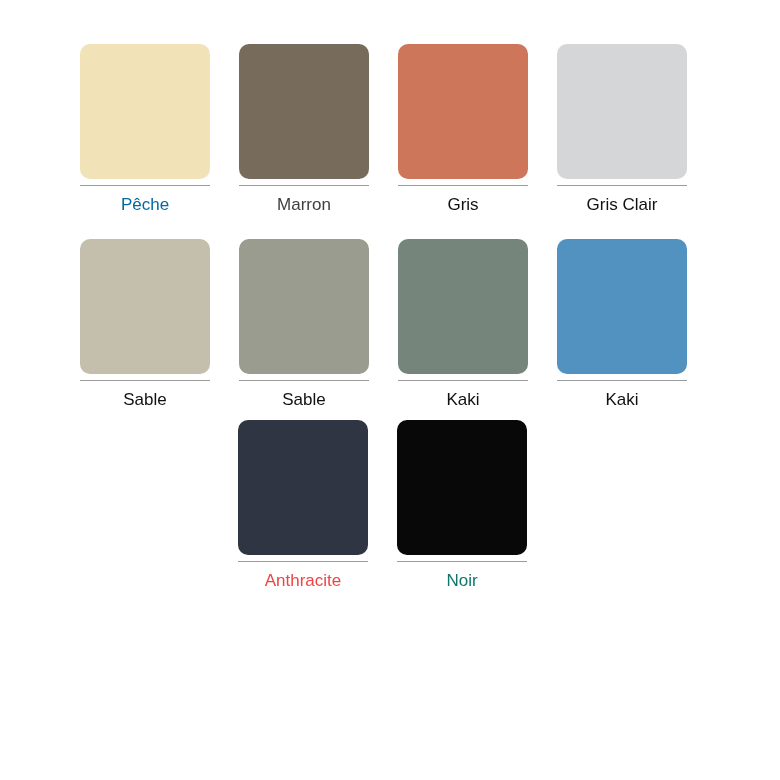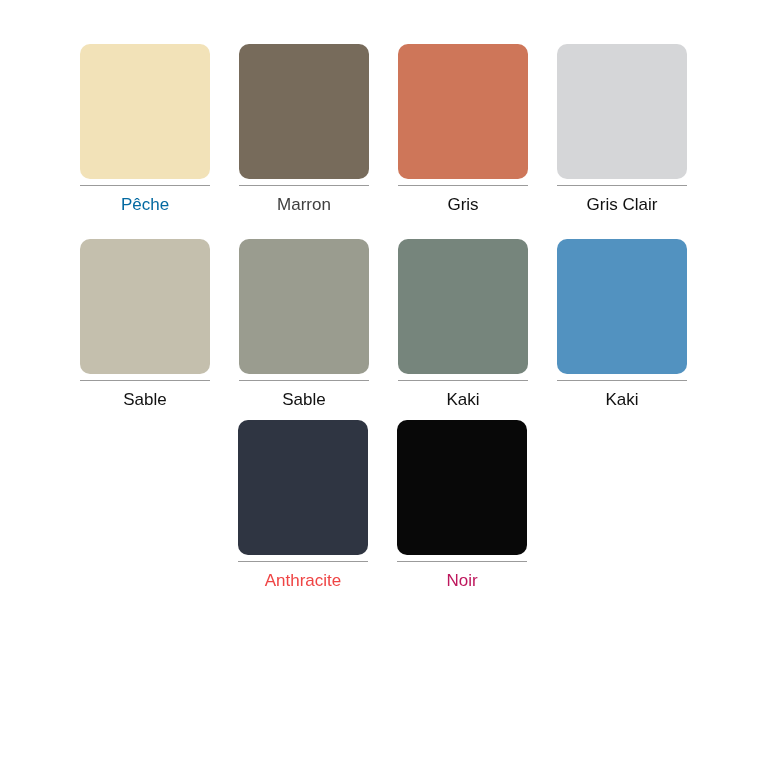--- a/index.html
+++ b/index.html
@@ -113,17 +113,17 @@
 
   <div class="swatch-row row-3">
     <div class="swatch-cell">
       <div class="swatch-chip" style="background-color: rgb(47, 53, 66);"></div>
       <div class="swatch-divider" style="background: rgb(155, 155, 155);"></div>
       <div class="swatch-label" style="color: #ef4444;">Anthracite</div>
     </div>
     <div class="swatch-cell">
       <div class="swatch-chip" style="background-color: rgb(8, 8, 8);"></div>
       <div class="swatch-divider" style="background: rgb(155, 155, 155);"></div>
-      <div class="swatch-label" style="color: #be185d;">Noir</div>
+      <div class="swatch-label" style="color: #0f766e;">Noir</div>
     </div>
   </div>
 
 </div>
 
 </body></html>

